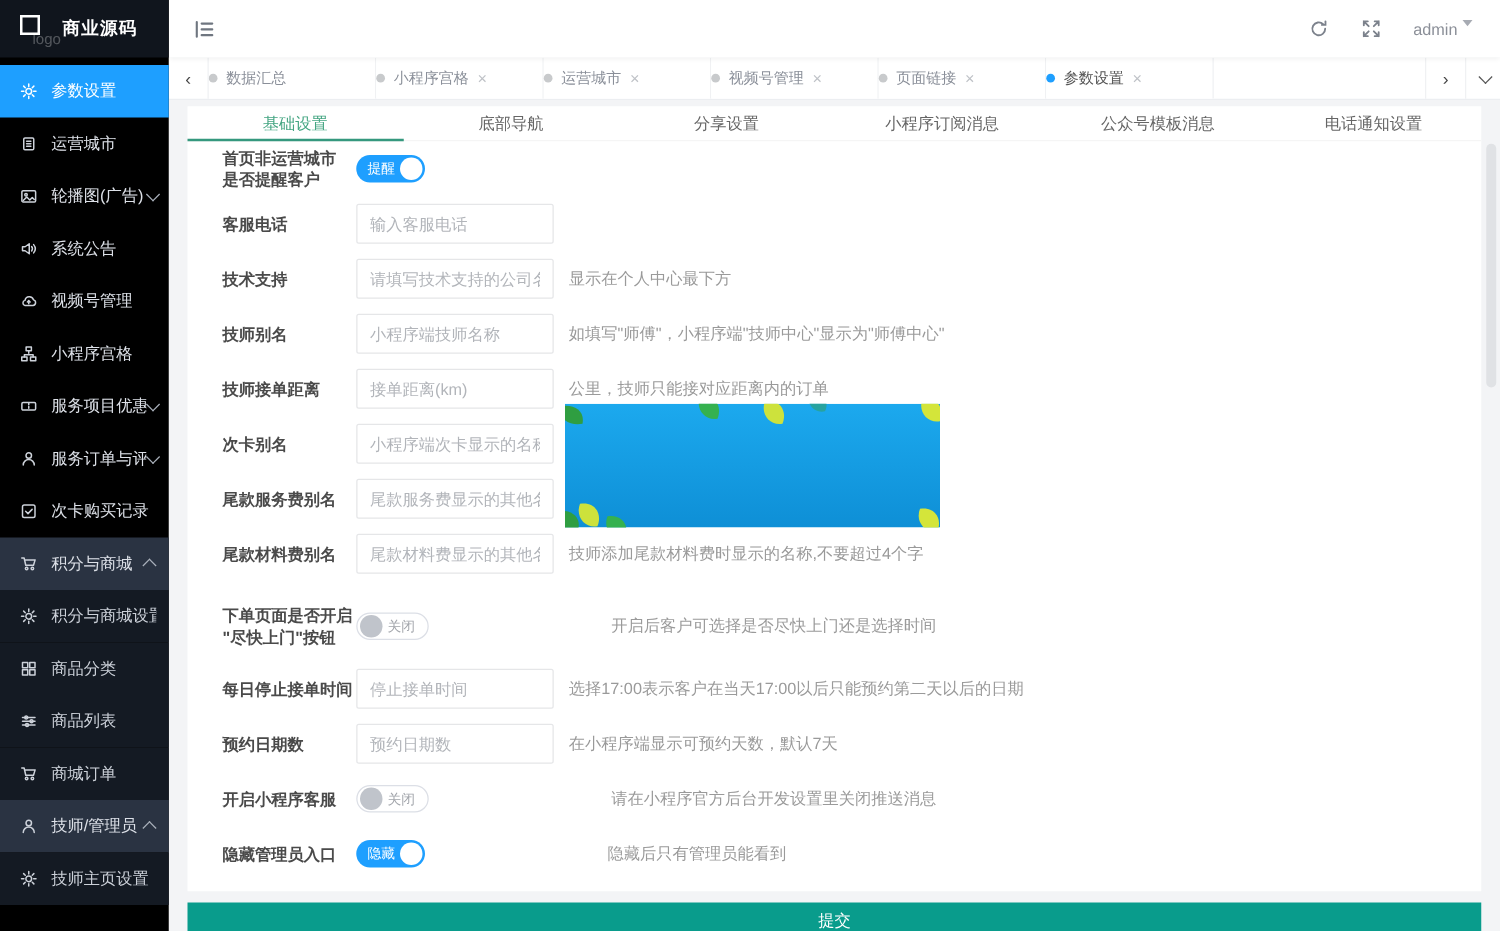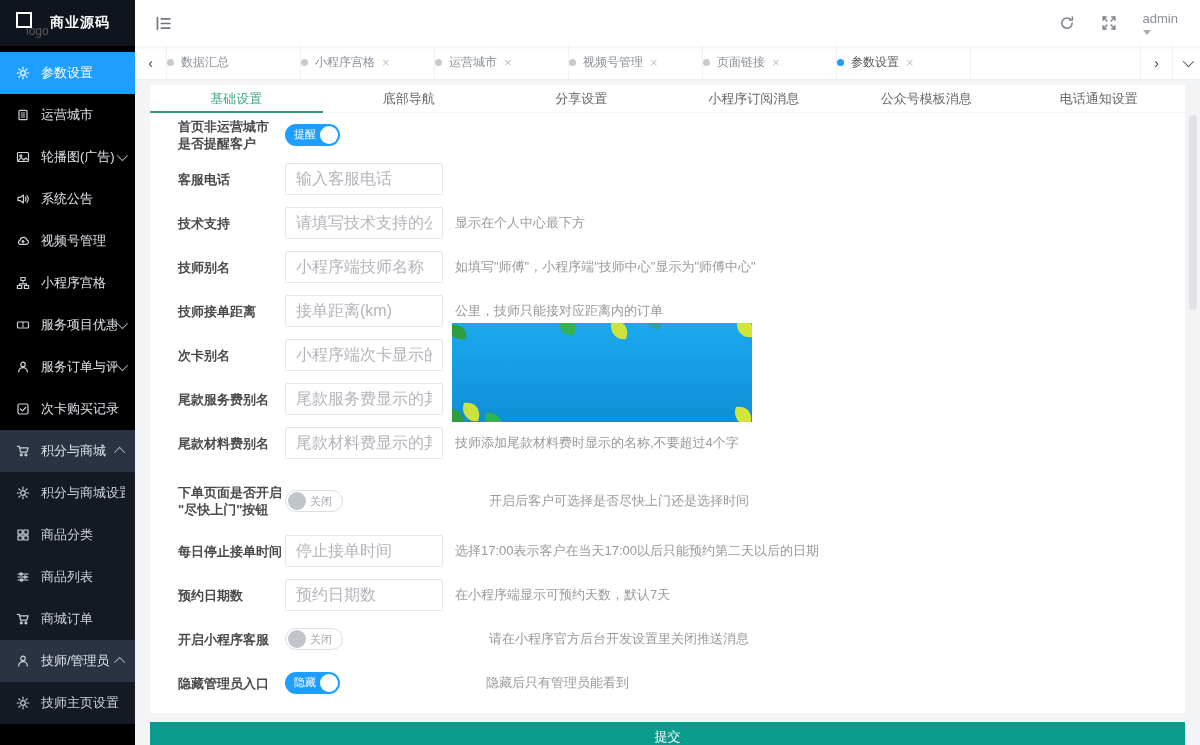--- a/index.html
+++ b/index.html
@@ -35,21 +35,21 @@
   
   .topbar { position:absolute; left:135px; top:0; width:1065px; height:46px;
     background:#fff; box-shadow:0 1px 4px rgba(0,0,0,.06); z-index:4;
     display:flex; align-items:center; }
   .collapse-btn { margin-left:20px; color:#6f7680; cursor:pointer; }
   .collapse-btn svg { width:17px; height:17px; display:block; }
   .top-right { margin-left:auto; display:flex; align-items:center; gap:26px;
     padding-right:22px; color:#7c828c; }
   .tr-ic svg { width:16px; height:16px; display:block; }
   .admin { font-size:13px; color:#8b8f98; display:flex; gap:4px;
-    cursor:pointer;flex-direction:column; }
+    cursor:pointer; }
   .caret { width:0; height:0; border-left:4px solid transparent;
     border-right:4px solid transparent; border-top:5px solid #a7abb3; }
 
   
   .tabbar { position:absolute; left:135px; top:46px; width:1065px; height:34px;
     background:#fff; border-bottom:1px solid #eceef1; display:flex; z-index:3; }
   .tb-btn { width:32px; display:flex; align-items:center; justify-content:center;
     border-right:1px solid #f0f1f3; color:#444; font-size:14px; cursor:pointer; }
   .tb-btn.right { border-right:none; border-left:1px solid #f0f1f3; }
   .wtabs { display:flex; flex:1; overflow:hidden; }
@@ -76,21 +76,21 @@
   .ctab.active::after { content:""; position:absolute; left:0; right:0; bottom:-1px;
     height:2px; background:#35987e; }
 
   
   .form { position:relative; }
   .frow { display:flex; align-items:center; height:44px; padding-left:28px; }
   .frow.tall { height:56px; margin-top:8px; }
   .flabel { width:107px; font-size:13px; font-weight:bold; color:#4a4a4a;
     line-height:17px; flex:0 0 107px; }
   .finput { width:158px; height:32px; border:1px solid #e5e6e8; border-radius:2px;
-    padding:0 10px; font-size:16px; color:#555; background:#fff;
+    padding:0 10px; font-size:13px; color:#555; background:#fff;
     font-family:"Liberation Sans","DejaVu Sans",sans-serif; }
   .finput::placeholder { color:#b2b5ba; }
   .fhint { margin-left:12px; font-size:13px; color:#9a9a9a; white-space:nowrap;text-align:center; }
   .tg { position:relative; height:22px; min-width:54px; border-radius:11px;
     display:flex; align-items:center; cursor:pointer; font-size:11px; }
   .tg.on { background:#1E9FFF; color:#fff; padding:0 24px 1px 9px;text-align:right; }
   .tg.on .knob { position:absolute; right:2px; width:18px; height:18px;
     border-radius:50%; background:#fff; }
   .tg.off { background:#fff; border:1px solid #dcdfe6; color:#a2a5ab;
     padding:0 10px 0 24px; }

